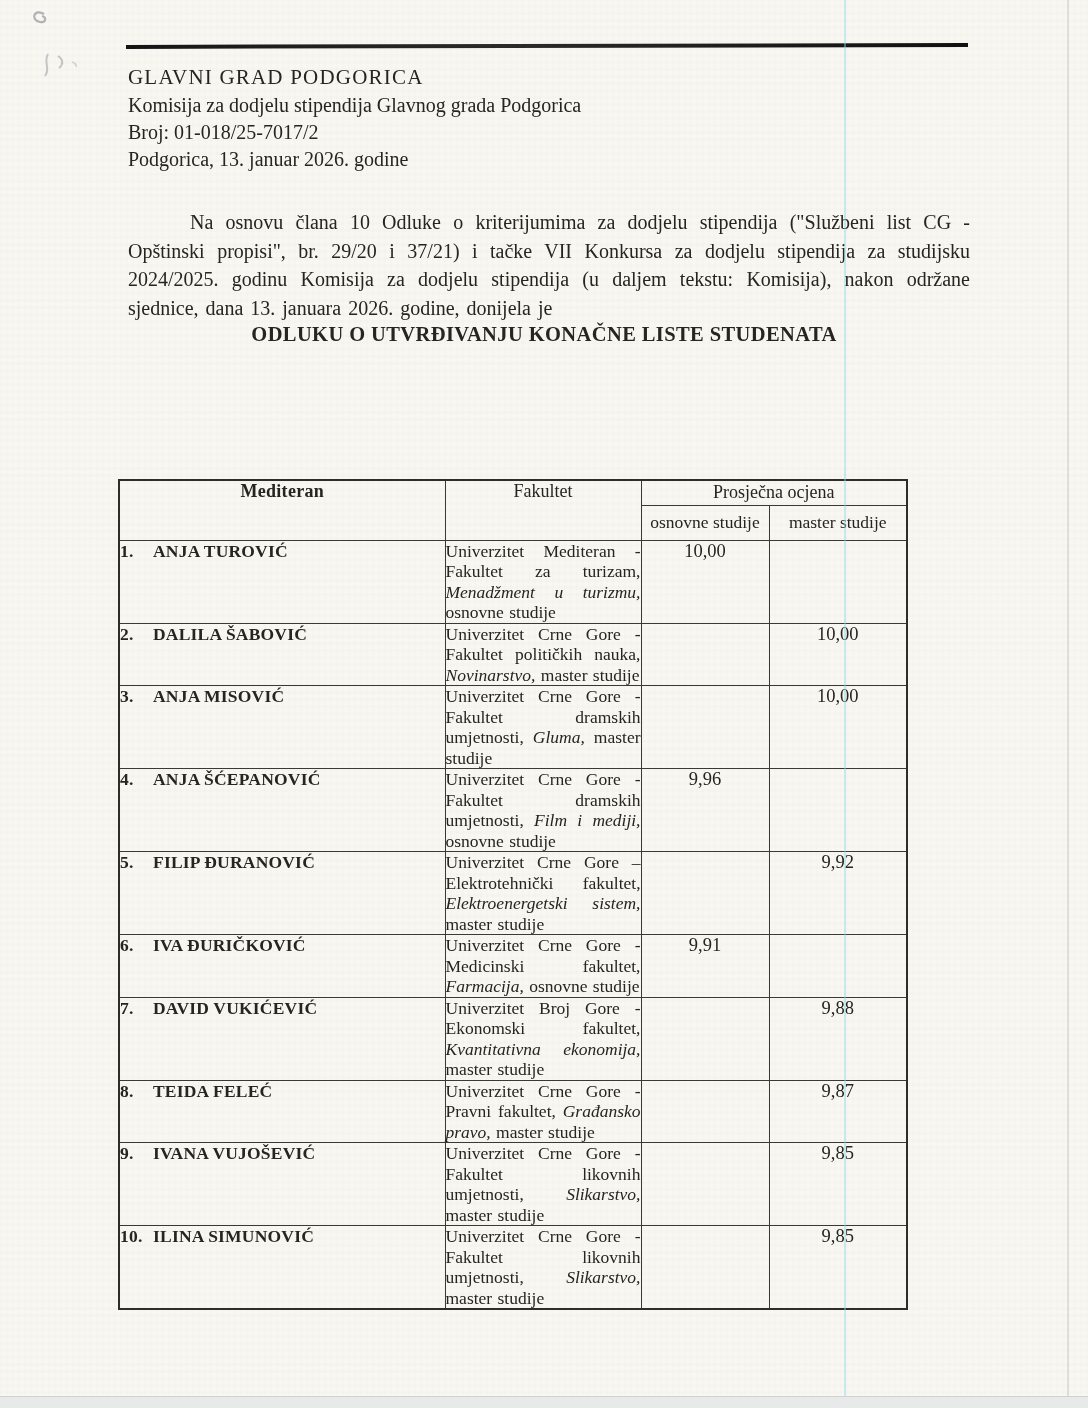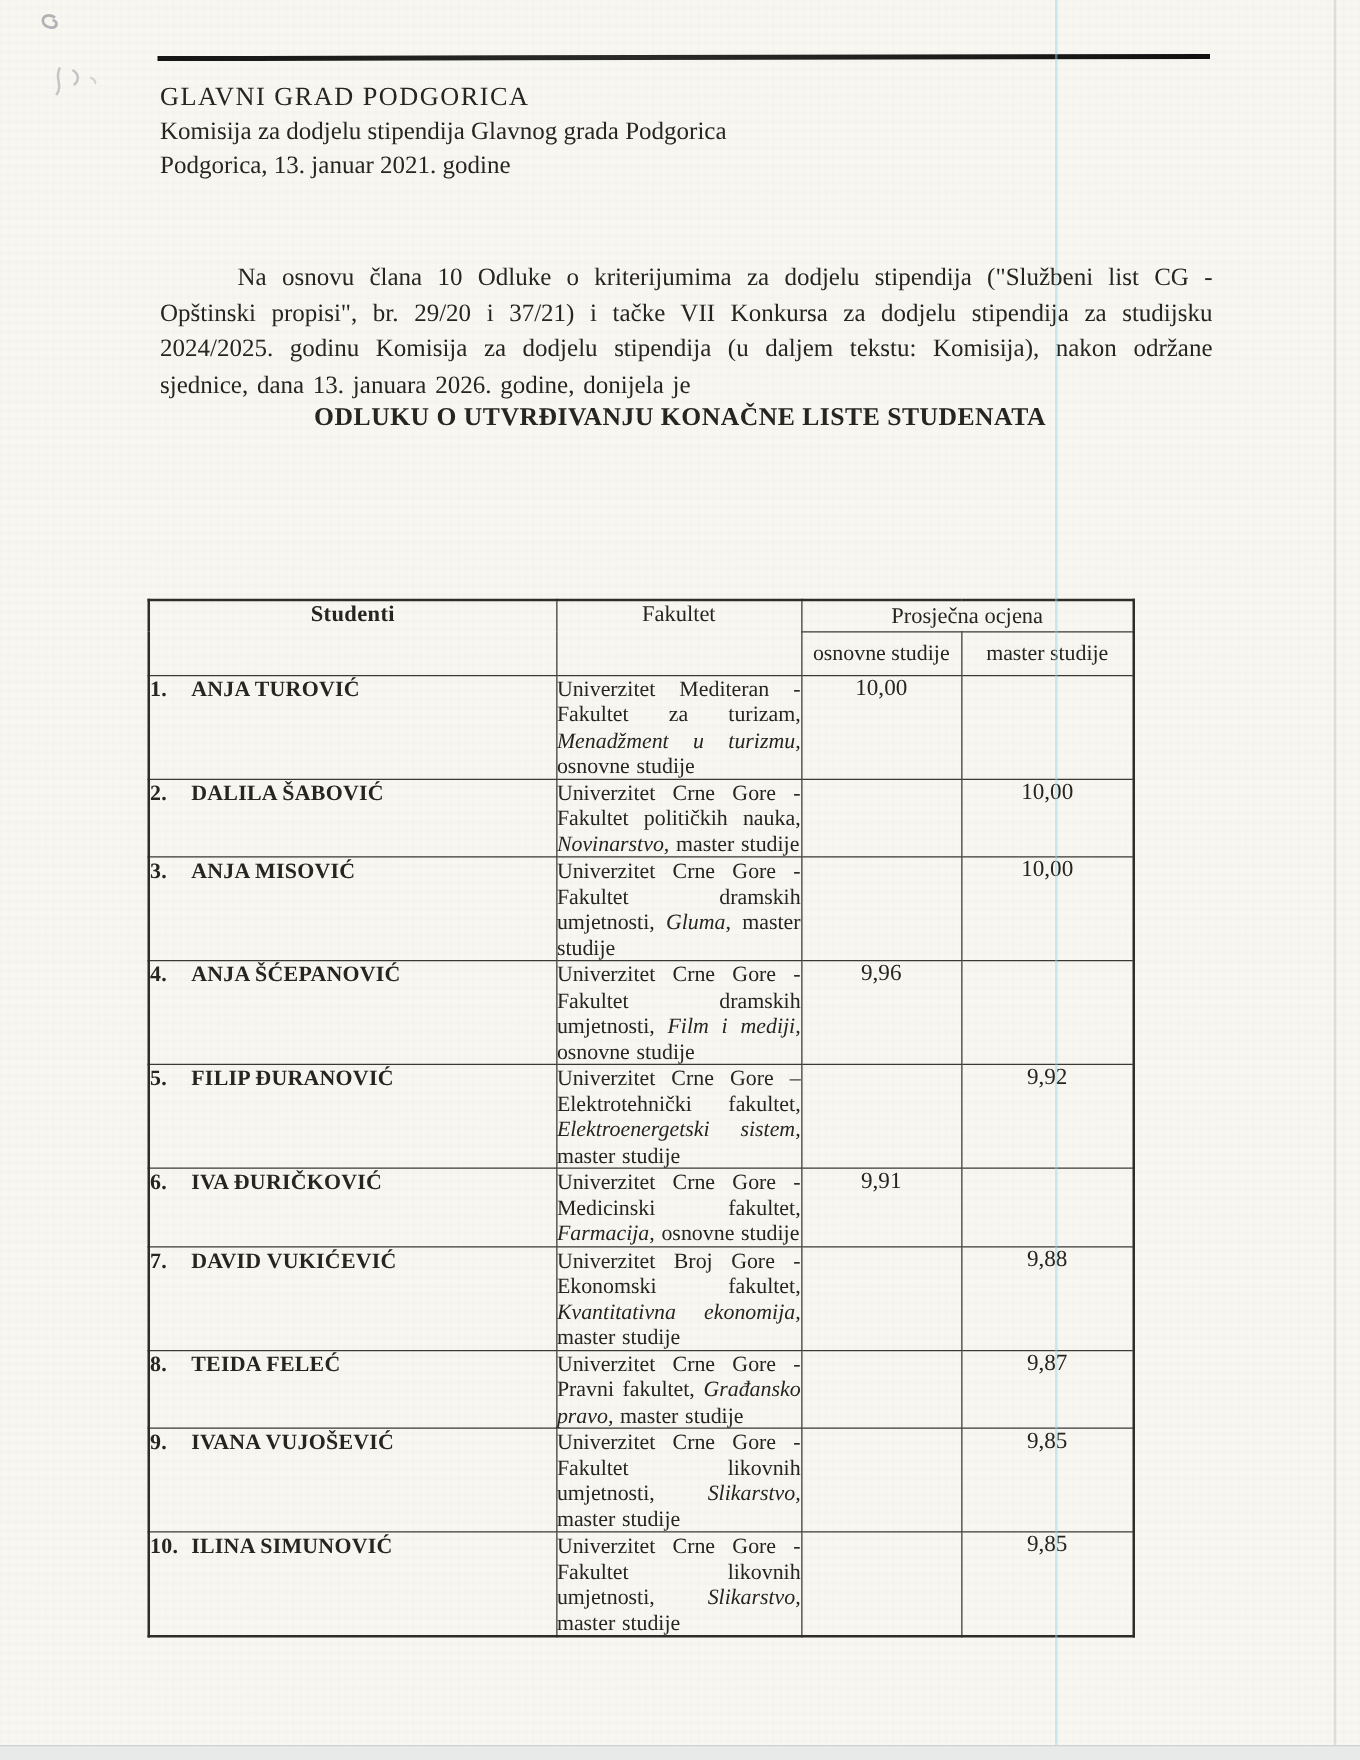--- a/index.html
+++ b/index.html
@@ -88,40 +88,41 @@
     <path d="M30,12 C20,6 16,18 26,20 C32,21 33,15 28,14" fill="none" stroke="#8d8d97" stroke-width="2.2" opacity="0.65"></path>
     <path d="M34,52 c-5,9 3,14 -3,22 m13,-20 c5,3 6,8 1,12" fill="none" stroke="#9a9aa3" stroke-width="2" opacity="0.55"></path>
     <path d="M58,60 c3,1 5,3 4,5" fill="none" stroke="#a8a8b0" stroke-width="1.8" opacity="0.45"></path>
   </svg>
 
   <div class="top-rule"></div>
 
   <div class="letterhead">
     <div class="org">GLAVNI GRAD PODGORICA</div>
     <div>Komisija za dodjelu stipendija Glavnog grada Podgorica</div>
-    <div>Podgorica, 13. januar 2021. godine</div>
+    <div>Broj: 01-018/25-7017/2</div>
+    <div>Podgorica, 13. januar 2026. godine</div>
   </div>
 
   <p class="intro">Na osnovu člana 10 Odluke o kriterijumima za dodjelu stipendija ("Službeni list CG - Opštinski propisi", br. 29/20 i 37/21) i tačke VII Konkursa za dodjelu stipendija za studijsku 2024/2025. godinu Komisija za dodjelu stipendija (u daljem tekstu: Komisija), nakon održane sjednice, dana 13. januara 2026. godine, donijela je</p>
 
   <div class="doc-title">
     <div>ODLUKU O UTVRĐIVANJU KONAČNE LISTE STUDENATA</div>
   </div>
 
 
   <table class="results">
     <colgroup>
       <col class="w-kand">
         <col class="w-fak">
         <col class="w-osn">
         <col class="w-mas">
     </colgroup>
     <thead>
       <tr class="h-row1">
-        <th class="h-kand" rowspan="2">Studenti</th>
+        <th class="h-kand" rowspan="2">Mediteran</th>
         <th class="h-fak" rowspan="2">Fakultet</th>
         <th colspan="2">Prosječna ocjena</th>
       </tr>
       <tr class="h-row2">
         <th>osnovne studije</th>
         <th>master studije</th>
       </tr>
     </thead>
     <tbody>
         <tr>

